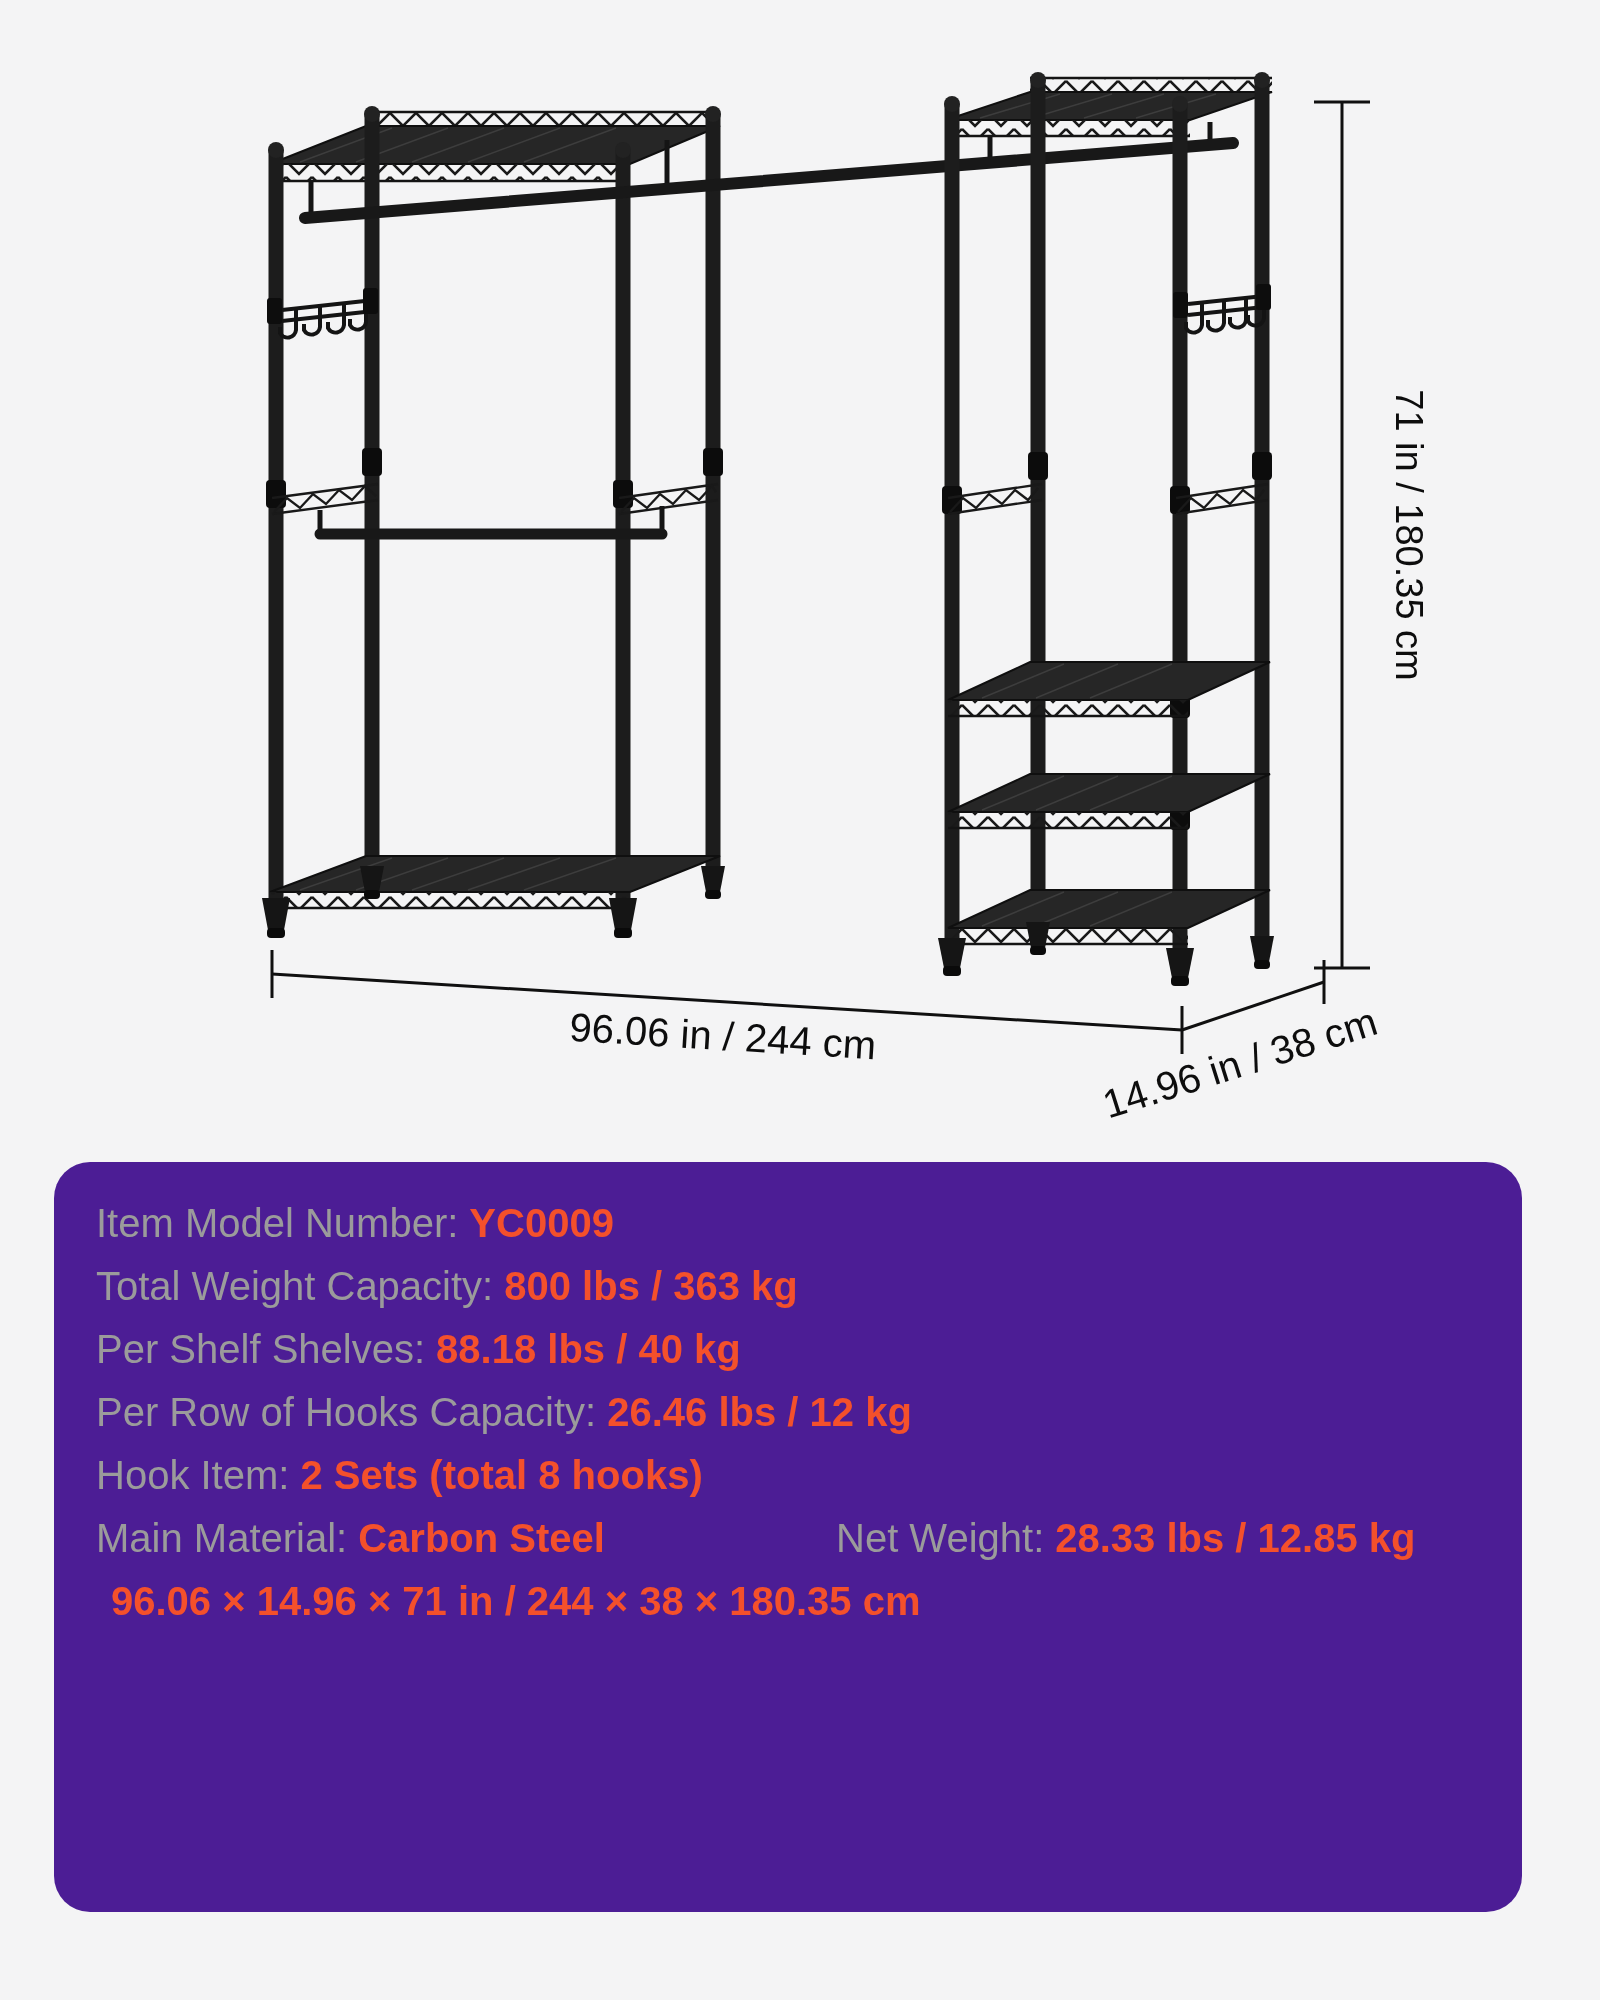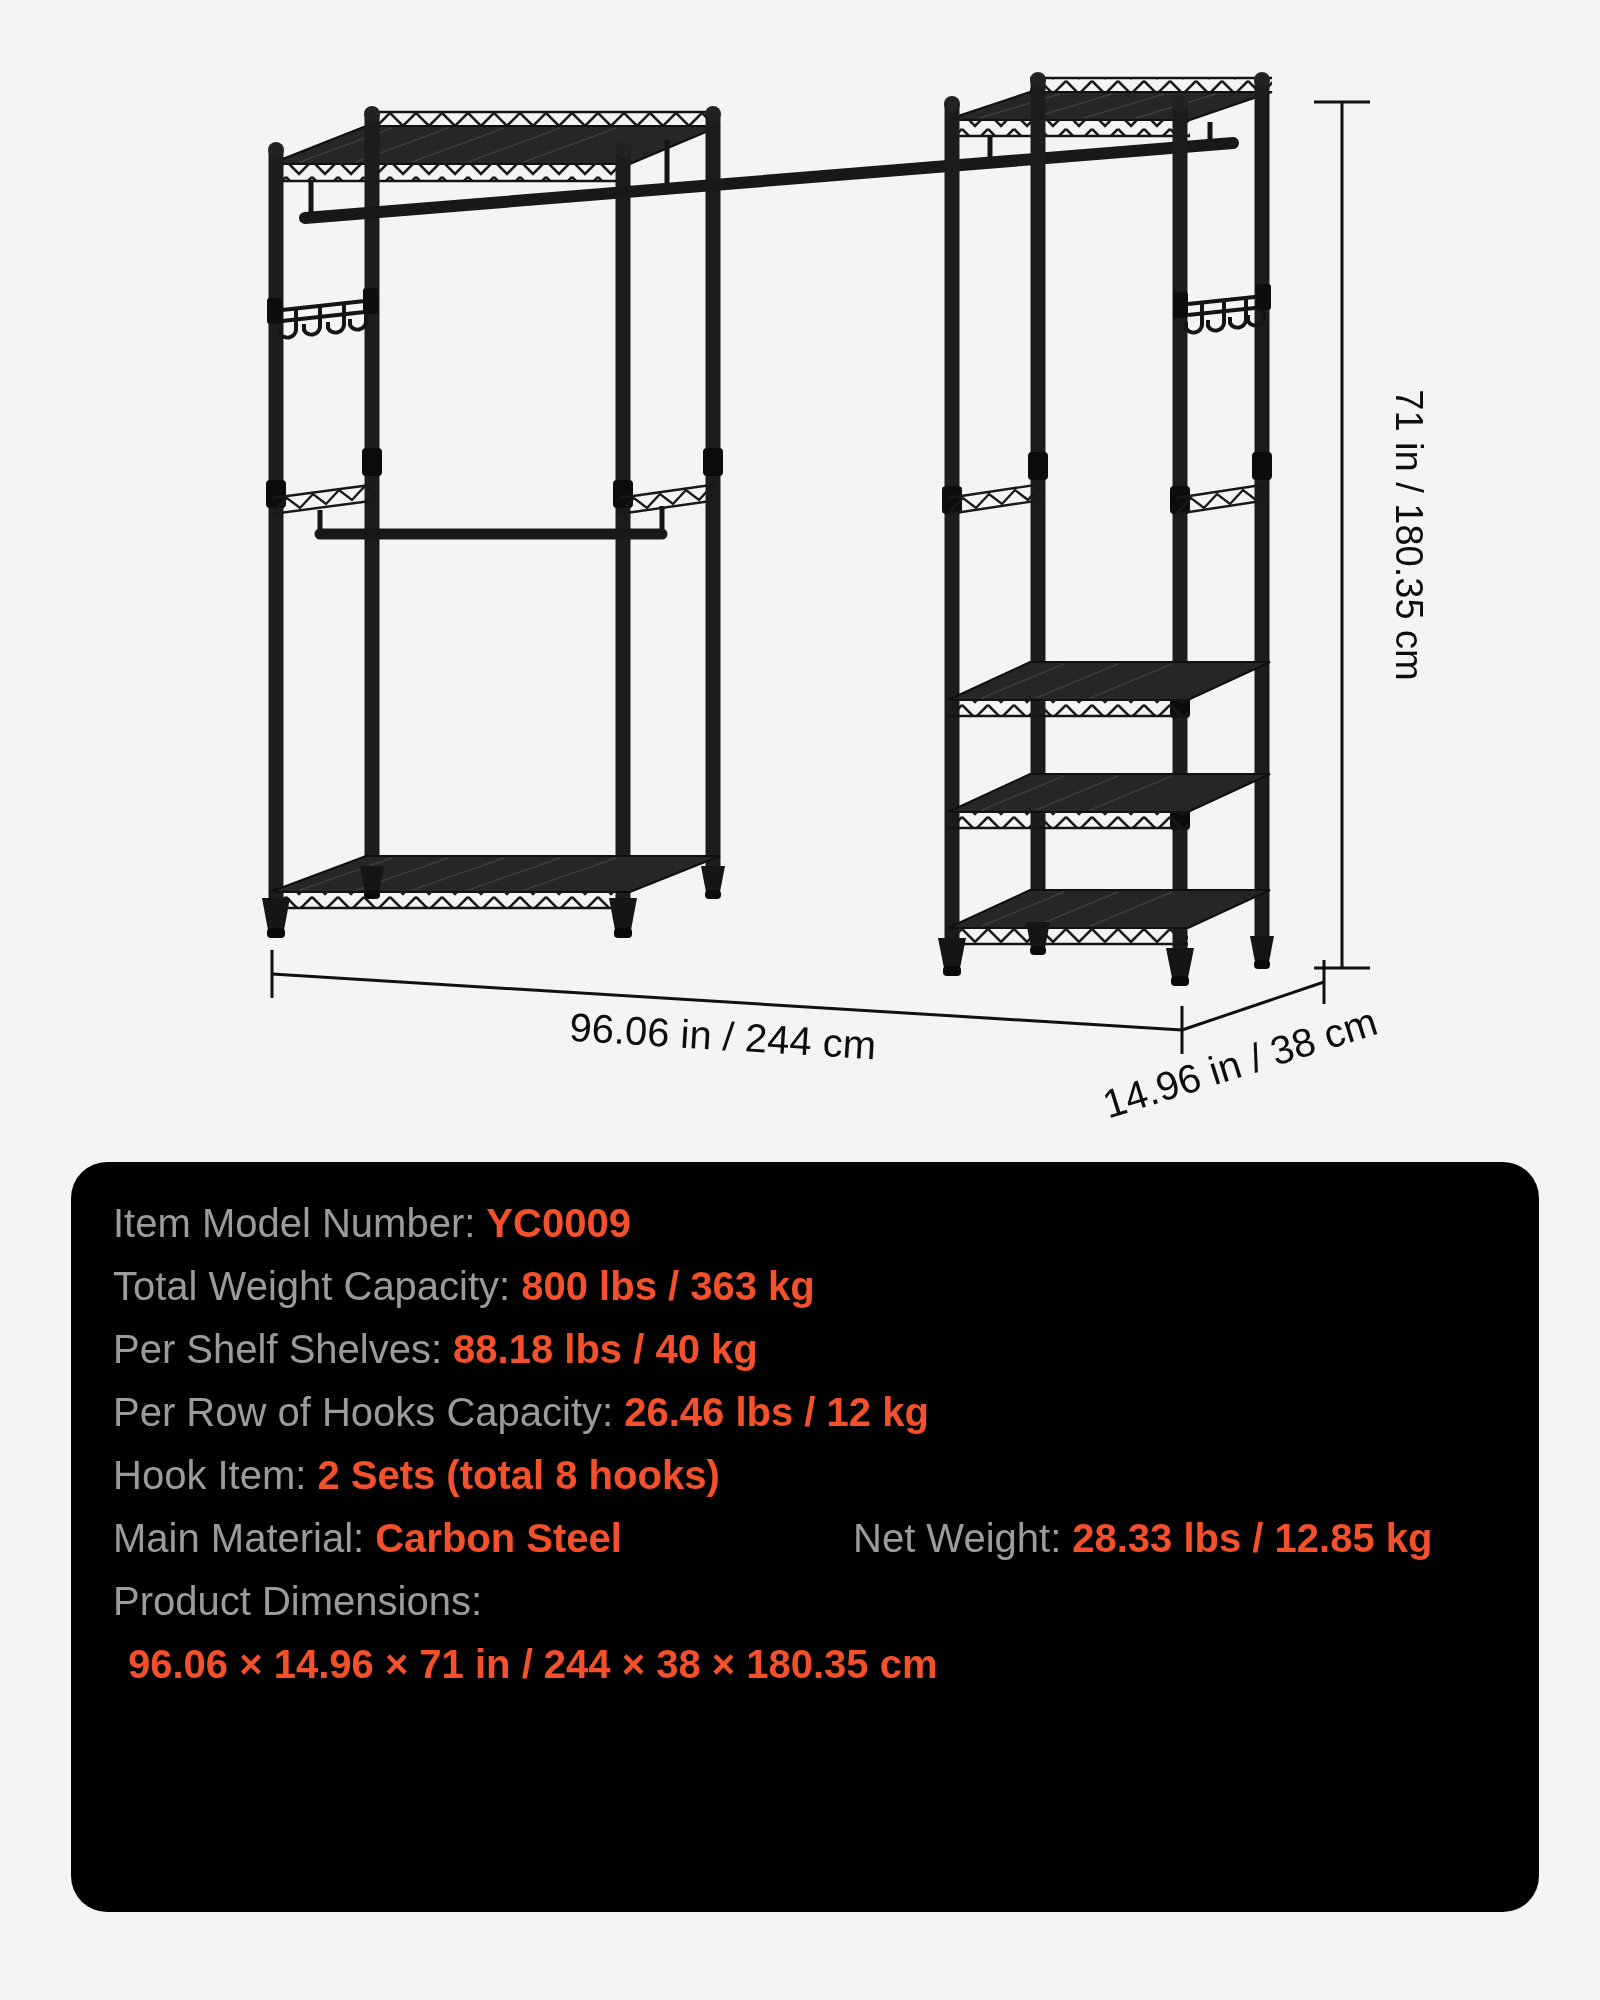--- a/index.html
+++ b/index.html
@@ -9,22 +9,22 @@
     font-family:"Liberation Sans",sans-serif;
     position:relative;
   }
   .stage{position:relative;width:1600px;height:2000px;overflow:hidden;}
   svg.rack{position:absolute;top:0;left:0;display:block;}
   .dim-text{
     font-family:"Liberation Sans",sans-serif;
     fill:#0d0d0d;
   }
   .spec-panel{
-    position:absolute;left:71px;top:1162px;width:1468px;height:750px;
-    background:#000000;border-radius:36px;box-sizing:border-box;
+    position:absolute;left:54px;top:1162px;width:1468px;height:750px;
+    background:#4c1d95;border-radius:36px;box-sizing:border-box;
     padding:30px 42px;
   }
   .spec-row{
     position:relative;height:63px;line-height:63px;
     font-size:40px;white-space:nowrap;
   }
   .lbl{color:#9b9b9b;font-weight:400;}
   .val{color:#f4502b;font-weight:700;margin-left:11px;}
   .col2{position:absolute;left:740px;top:0;}
   .no-label .val{margin-left:15px;}
@@ -261,22 +261,19 @@
     </div>
 
 
     <div class="spec-row">
       <span class="lbl">Main Material:</span><span class="val">Carbon Steel</span>
       <span class="col2">
         <span class="lbl">Net Weight:</span><span class="val">28.33 lbs / 12.85 kg</span>
       </span>
     </div>
 
-    <div class="spec-row">
-      <span class="lbl">Product Dimensions:</span>
-    </div>
 
     <div class="spec-row no-label">
       <span class="val">96.06 × 14.96 × 71 in / 244 × 38 × 180.35 cm</span>
     </div>
 
   </div>
 </div>
 
 </body></html>

